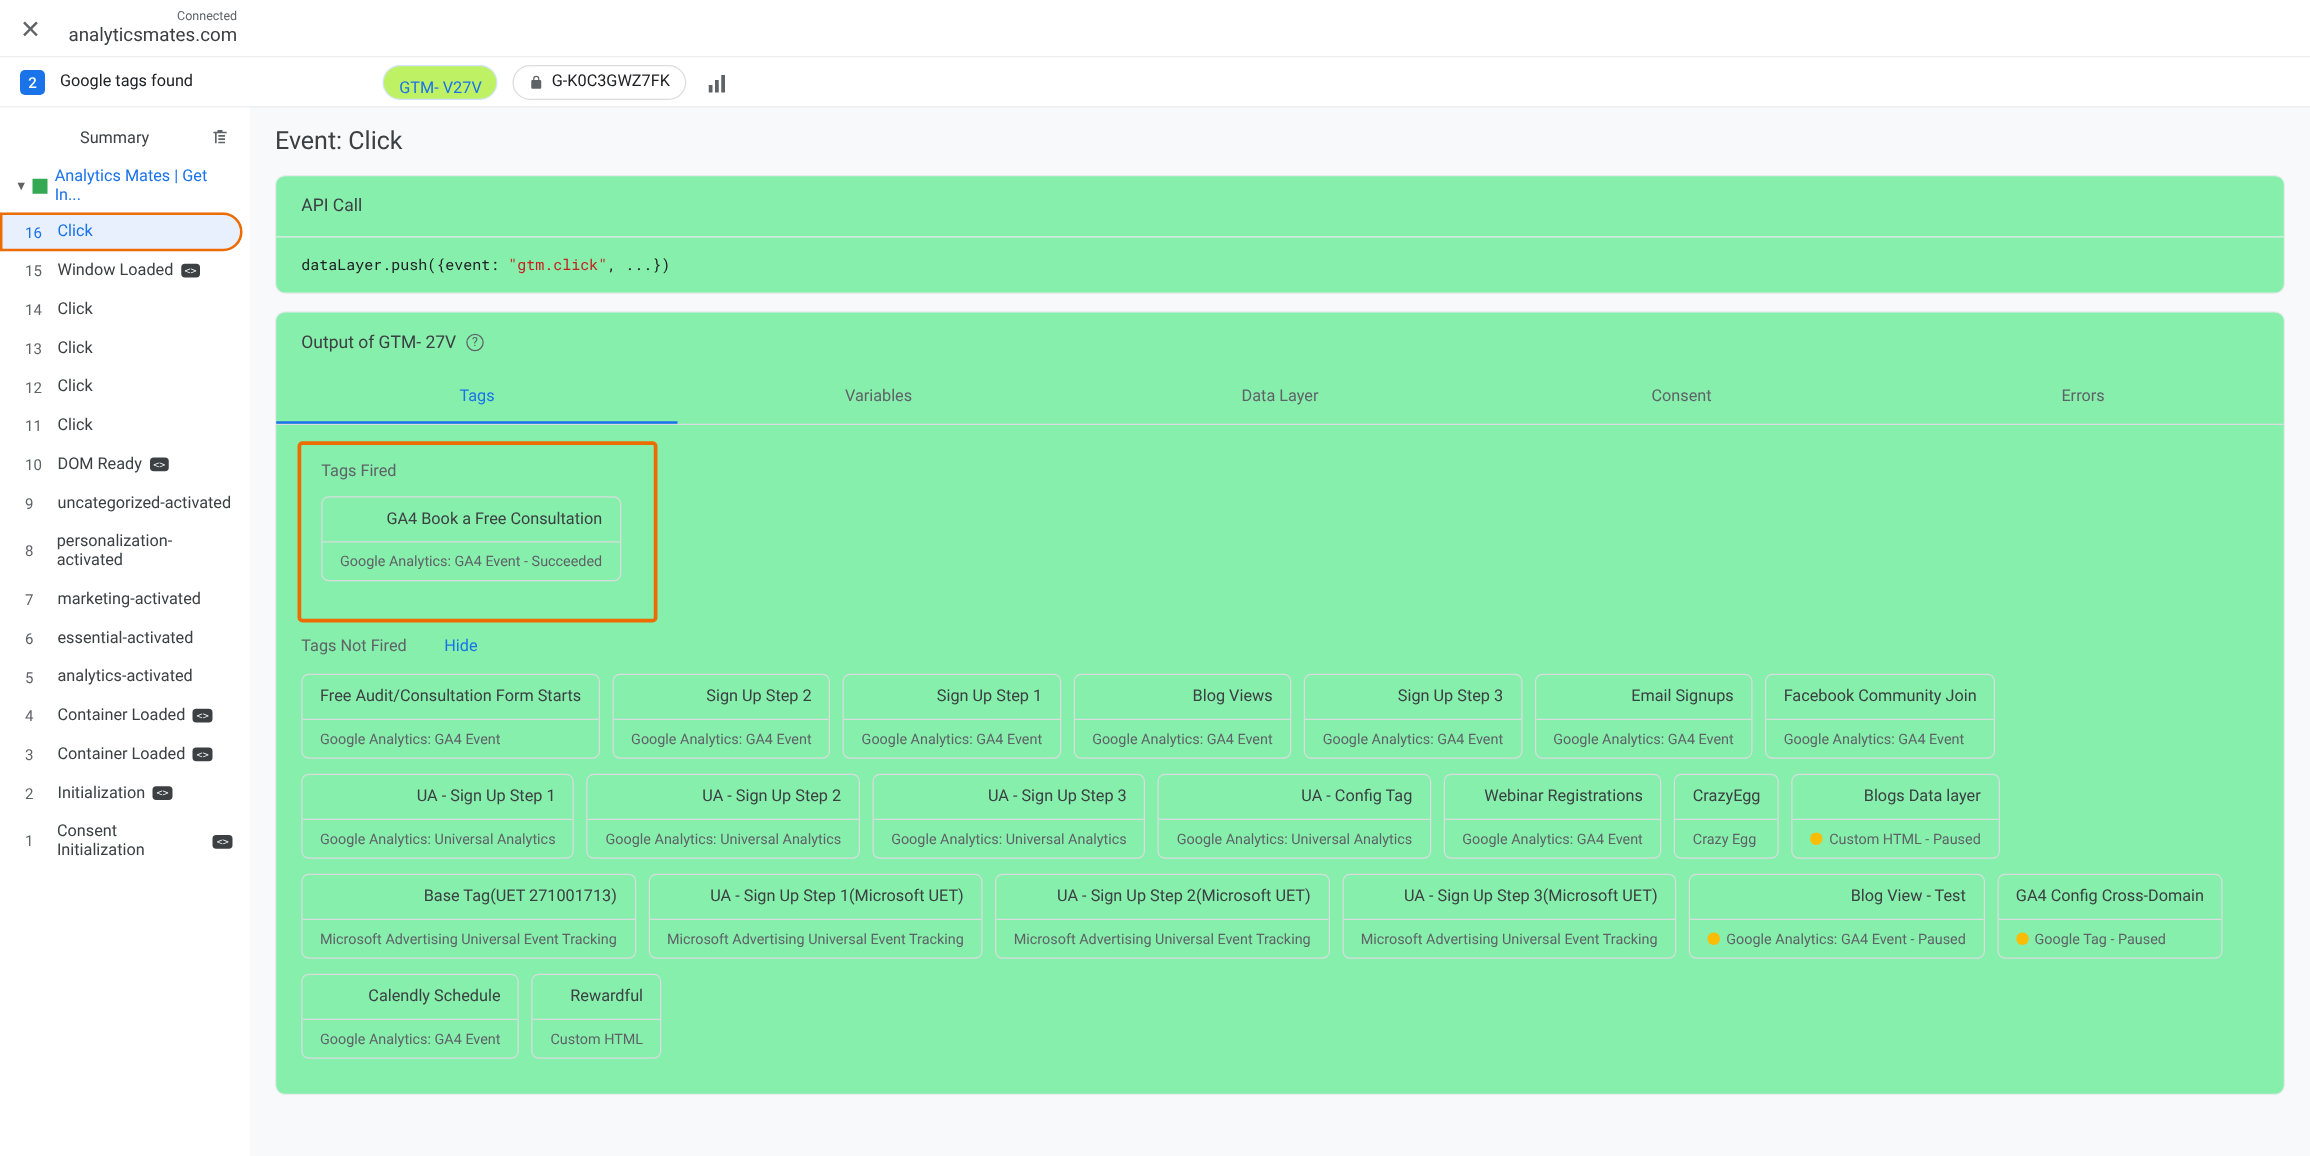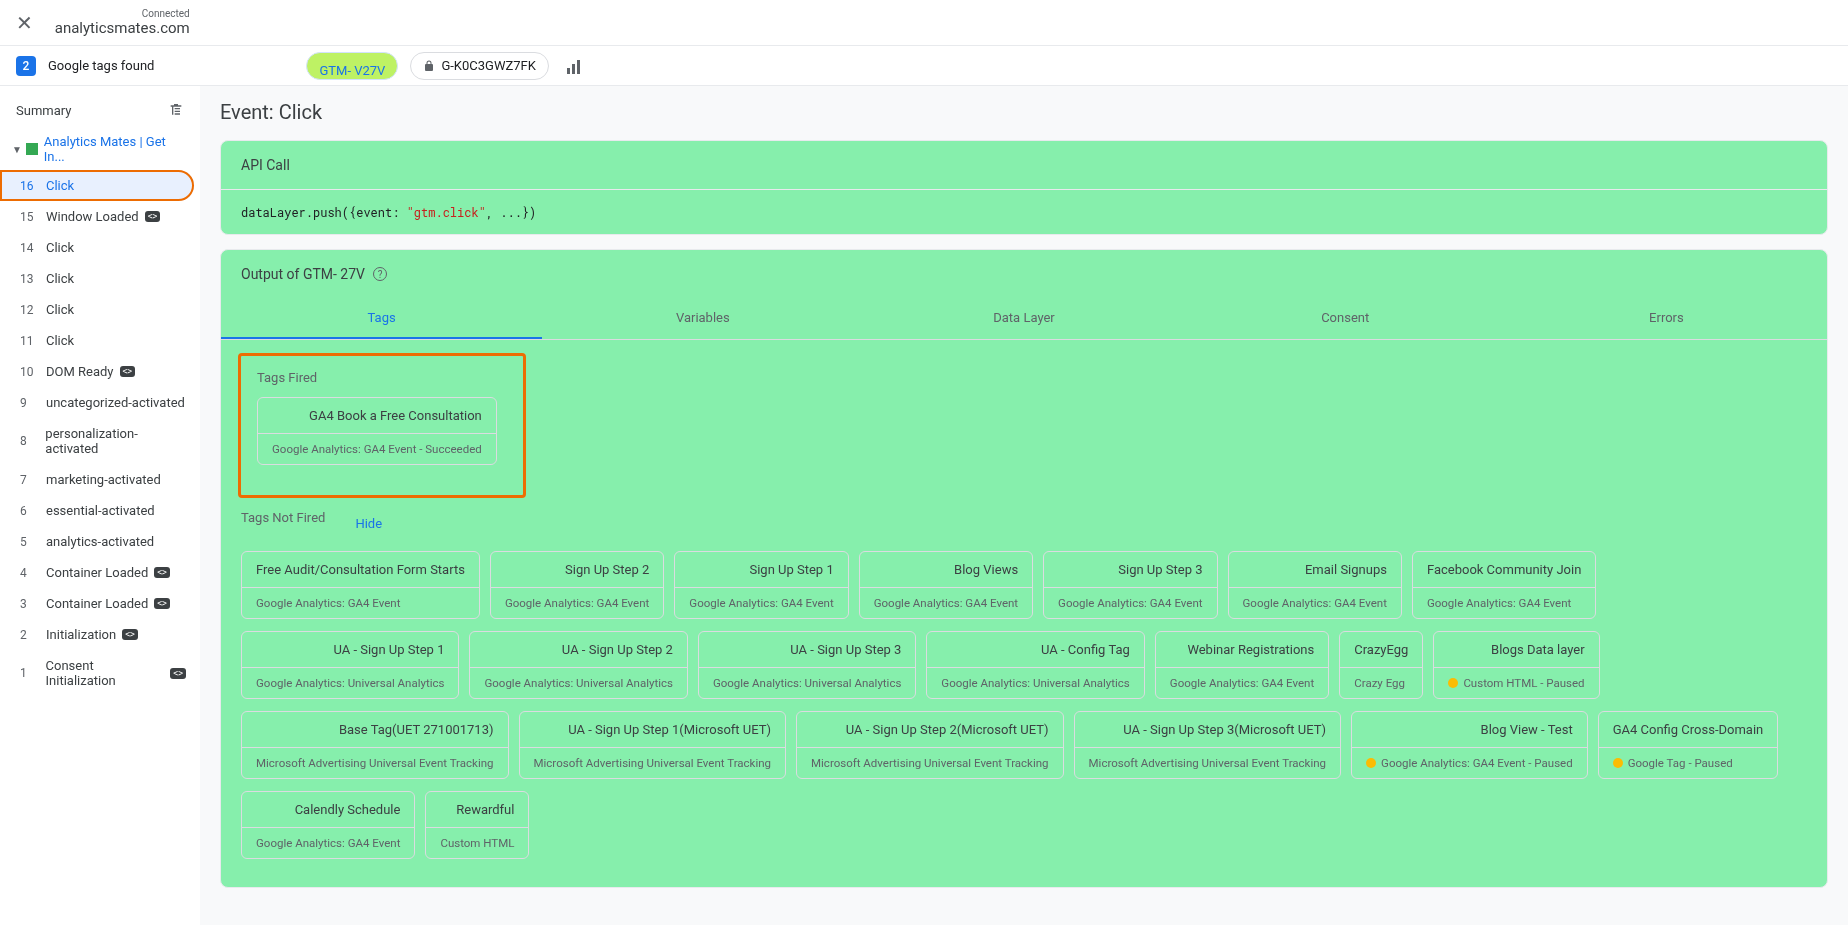--- a/index.html
+++ b/index.html
@@ -13,21 +13,21 @@
 .found-text { font-size: 13px; color: #202124; margin-right: 140px; }
 .pill { display: inline-flex; align-items: center; gap: 6px; border: 1px solid #dadce0; border-radius: 20px; padding: 4px 12px; font-size: 13px; cursor: pointer; height: 28px; }
 .pill.active { background: #bef264; border-color: #d2e3fc; color: #1a73e8; flex-direction: column; }
 .gtm-icon { width: 14px; height: 14px; }
 .lock-icon-svg { width: 12px; height: 12px; fill: #5f6368; }
 .chart-icon { width: 16px; height: 16px; display: inline-flex; align-items: flex-end; gap: 2px; margin-left: 6px; cursor: pointer; }
 .chart-icon span { width: 3px; background: #5f6368; }
 
 .main { display: flex; }
 .sidebar { width: 200px; background: #fff; min-height: calc(100vh - 86px); padding-top: 6px; }
-.summary-row { display: flex; align-items: center; justify-content: space-between; padding: 10px 16px; }
+.summary-row { display: flex; align-items: center; justify-content: space-between; padding: 10px 16px; margin-left: 48px; }
 .summary-row .title { font-size: 13px; color: #3c4043; }
 .clear-icon { width: 16px; height: 16px; cursor: pointer; }
 .tree-item { display: flex; align-items: center; padding: 6px 12px; cursor: pointer; font-size: 13px; color: #1a73e8; }
 .tree-caret { color: #5f6368; margin-right: 4px; font-size: 10px; }
 .green-box { width: 12px; height: 12px; background: #34a853; margin-right: 6px; }
 .event-list { }
 .event-item { display: flex; align-items: center; padding: 8px 8px 8px 20px; cursor: pointer; font-size: 13px; color: #3c4043; border-radius: 0 20px 20px 0; margin-right: 6px; }
 .event-item.active { background: #e8f0fe; color: #1a73e8; }
 .event-item.highlighted { outline: 2px solid #ed6c02; outline-offset: -2px; }
 .event-num { width: 20px; text-align: left; color: #5f6368; font-size: 12px; margin-right: 6px; }
@@ -202,21 +202,21 @@
           <div class="tab">Errors</div>
         </div>
 
       <div class="section">
         <div class="fired-box">
           <div class="section-label">Tags Fired</div>
           <div id="fired-cards"><div class="tag-card"><div class="tag-card-title">GA4 Book a Free Consultation</div><div class="tag-card-sub">Google Analytics: GA4 Event - Succeeded</div></div></div>
         </div>
         
         <div class="notfired-row">
-          <span class="section-label" style="margin-bottom:12px">Tags Not Fired</span>
+          <span class="section-label" style="margin-bottom:0">Tags Not Fired</span>
           <span class="hide-link">Hide</span>
         </div>
         <div class="cards-wrap" id="notfired-cards">
             <div class="tag-card">
               <div class="tag-card-title">Free Audit/Consultation Form Starts</div>
               <div class="tag-card-sub">
                 <span>Google Analytics: GA4 Event</span>
               </div>
             </div>
             <div class="tag-card">

